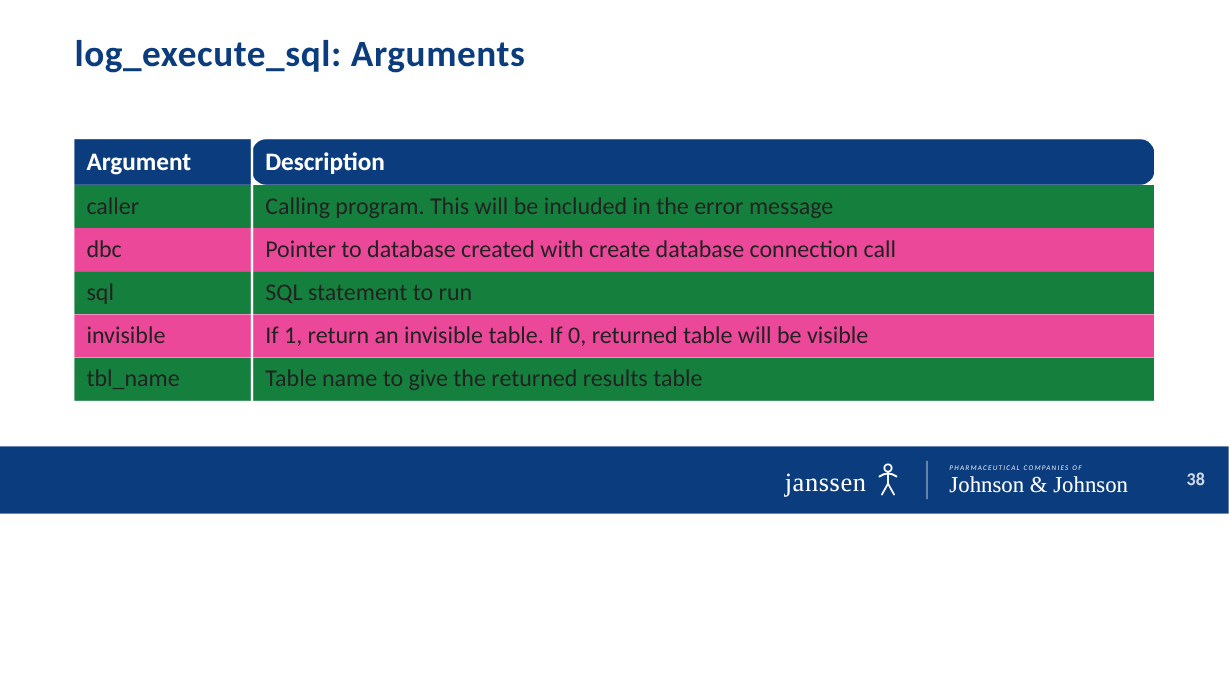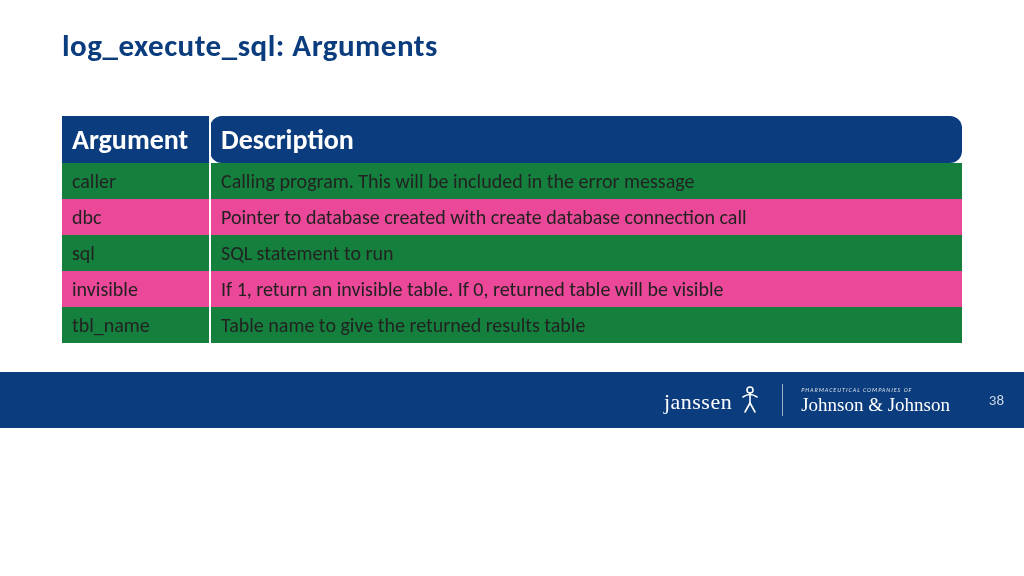--- a/index.html
+++ b/index.html
@@ -1,36 +1,36 @@
 <!DOCTYPE html>
 <html><head>
 <meta charset="utf-8">
 <style>
   * { box-sizing: border-box; margin: 0; padding: 0; }
   html, body { width: 1024px; height: 576px; font-family: Calibri, "Segoe UI", Arial, sans-serif; background: #fff; overflow: hidden; }
   .slide { position: relative; width: 1024px; height: 428px; }
   .title { position: absolute; left: 62px; top: 26px; font-size: 31px; font-weight: 700; color: #0b3c7d; letter-spacing: 0.5px; }
   .table { position: absolute; left: 62px; top: 116px; width: 900px; border-collapse: collapse; table-layout: fixed; }
   .table th, .table td { text-align: left; padding: 6px 10px; font-weight: 400; white-space: nowrap; overflow: hidden; text-overflow: ellipsis; }
-  .table th { background: #0b3c7d; color: #fff; font-size: 28px; font-weight: 700; border-right: 2px solid #fff; margin-left: 48px; }
+  .table th { background: #0b3c7d; color: #fff; font-size: 21px; font-weight: 700; border-right: 2px solid #fff; margin-left: 48px; }
   .table th:last-child { border-right: none; border-radius: 12px; }
   .table td { font-size: 20px; color: #222; border-right: 2px solid #fff; }
   .table td:last-child { border-right: none; margin-top: 38px; }
   .row-a td { background: #15803d; }
   .row-b td { background: #ec4899; }
   .col-arg { width: 148px; }
   .col-desc { width: 752px; }
   .footer { position: absolute; left: 0; bottom: 0; width: 1024px; height: 56px; background: #0b3c7d; color: #fff; display: flex; align-items: center; justify-content: flex-end; padding-right: 20px; gap: 18px; }
   .brand-janssen { display: flex; align-items: flex-end; gap: 4px; font-family: Georgia, "Times New Roman", serif; font-size: 22px; letter-spacing: 0.5px; color: #fff; font-weight: 400; }
   .brand-janssen svg { display: block; }
   .divider { width: 1px; height: 32px; background: rgba(255,255,255,0.6); }
   .jj { display: flex; flex-direction: column; align-items: flex-start; line-height: 1; }
   .jj-small { font-size: 6px; letter-spacing: 1px; color: rgba(255,255,255,0.85); text-transform: uppercase; margin-bottom: 2px; font-style: italic; }
   .jj-script { font-family: "Brush Script MT", "Segoe Script", cursive; font-size: 19px; color: #fff; }
-  .pagenum { font-size: 15px; color: #cfd8e6; margin-left: 18px; min-width: 18px; text-align: right; }
+  .pagenum { font-size: 15px; color: #cfd8e6; margin-left: 28px; min-width: 18px; text-align: right; font-weight: bold; }
 </style>
 </head>
 <body>
 
 <div class="slide">
 
   <h1 class="title">log_execute_sql: Arguments</h1>
 
   <table class="table">
     <colgroup>

